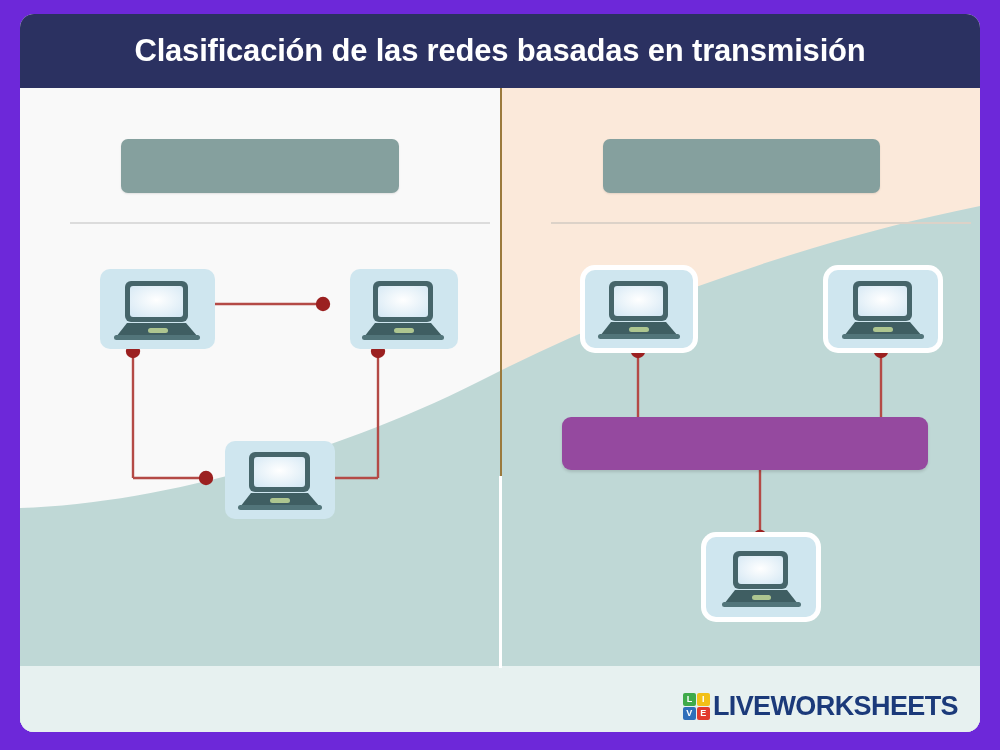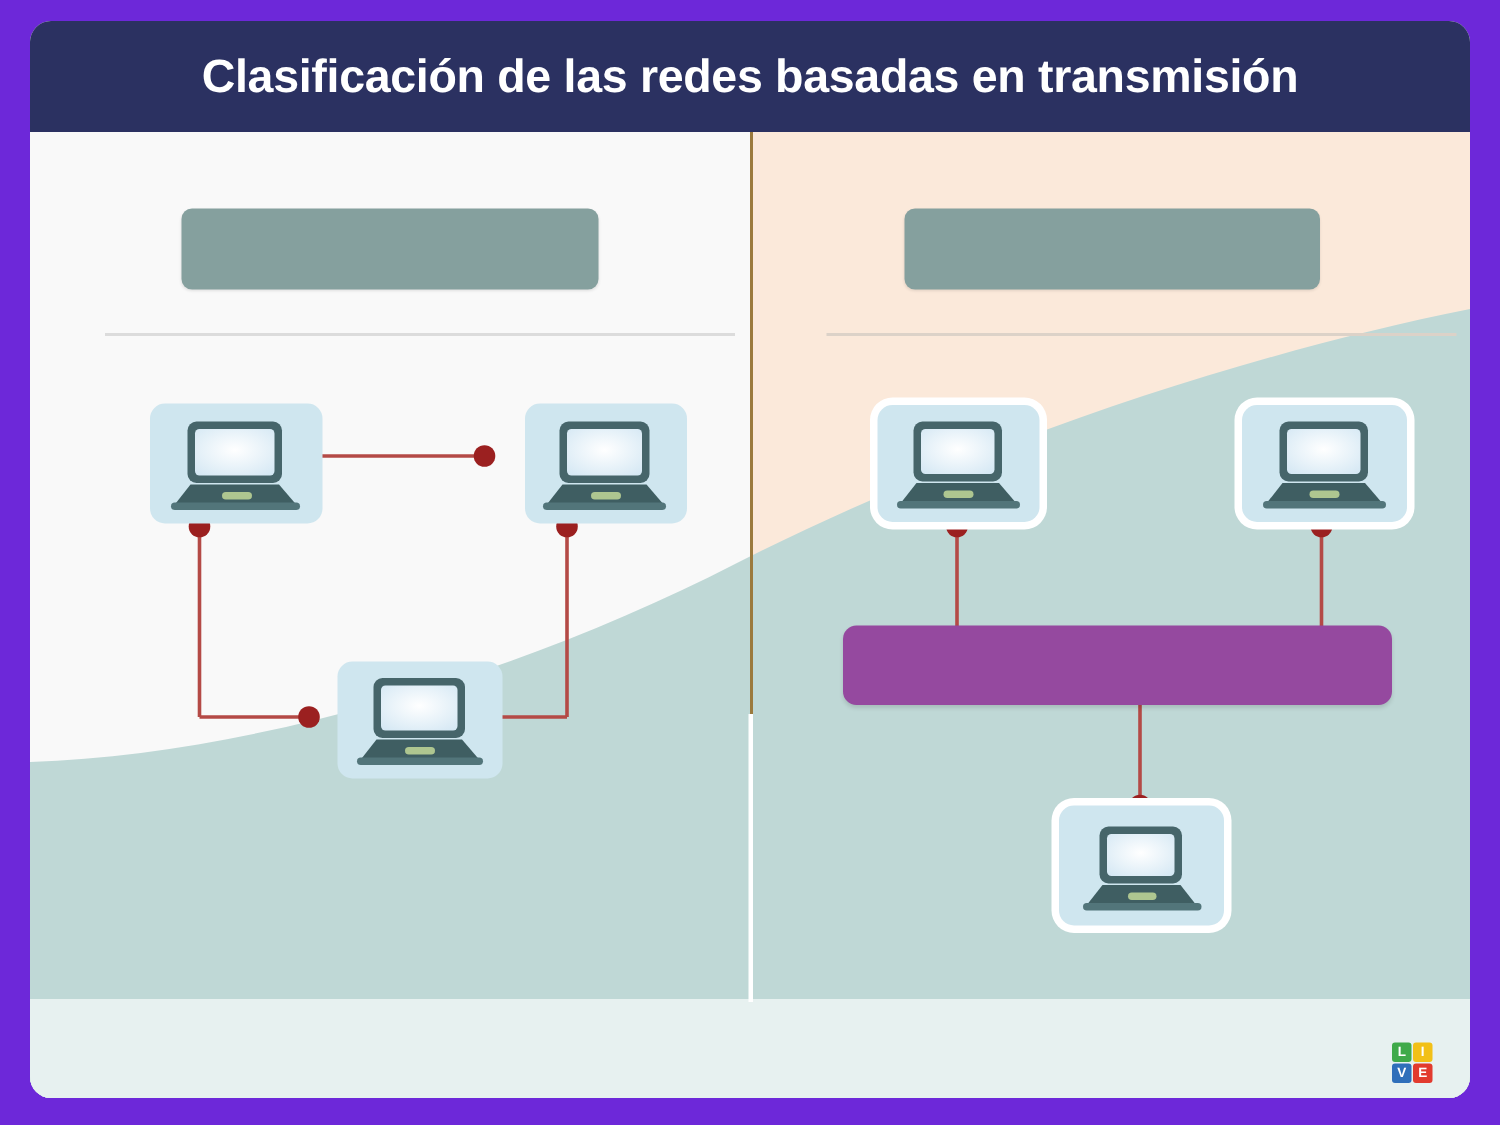--- a/index.html
+++ b/index.html
@@ -354,17 +354,18 @@
         </svg>
       </div>
 
       <div id="logo">
         <div id="logo-mark">
           <div class="logo-cell" style="background:#3faa4a;">L</div>
           <div class="logo-cell" style="background:#f2c017;">I</div>
           <div class="logo-cell" style="background:#2f6fba;">V</div>
           <div class="logo-cell" style="background:#e23b2e;">E</div>
         </div>
+        <div id="logo-word">LIVEWORKSHEETS</div>
       </div>
 
     </div>
   </div>
 </div>
 
 </body></html>

